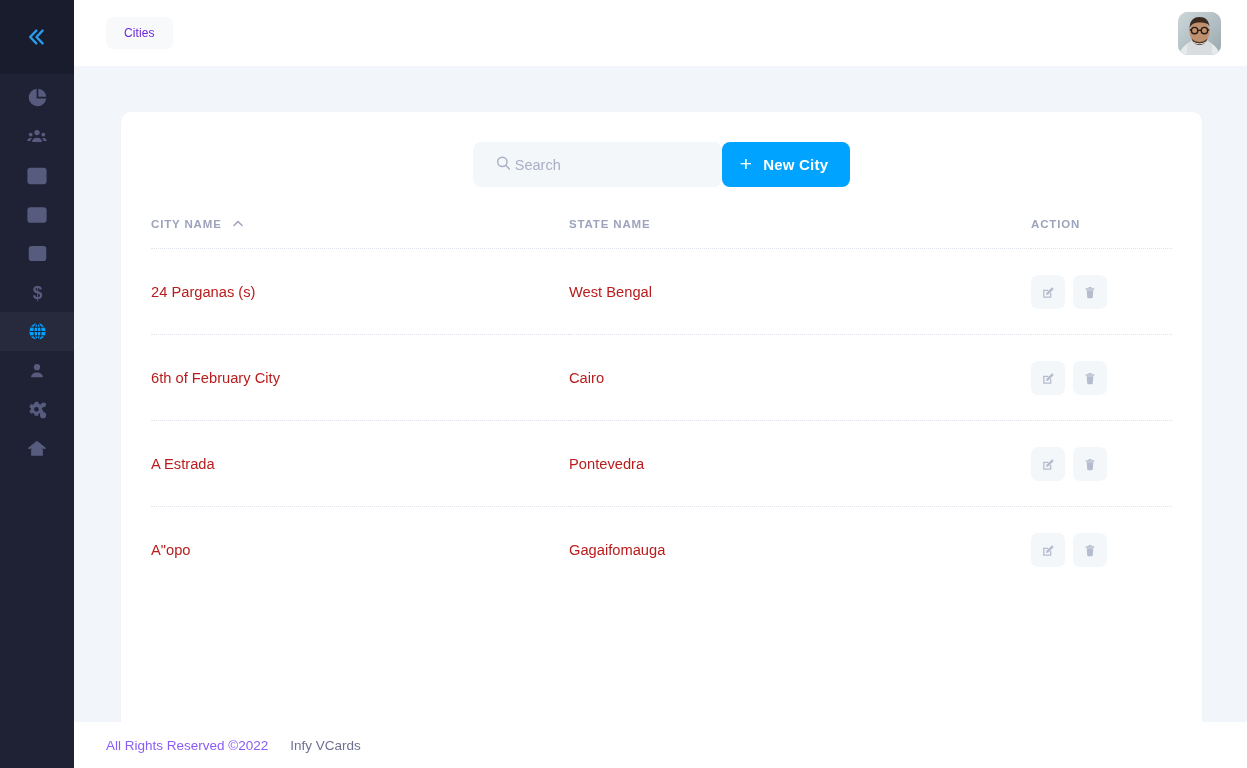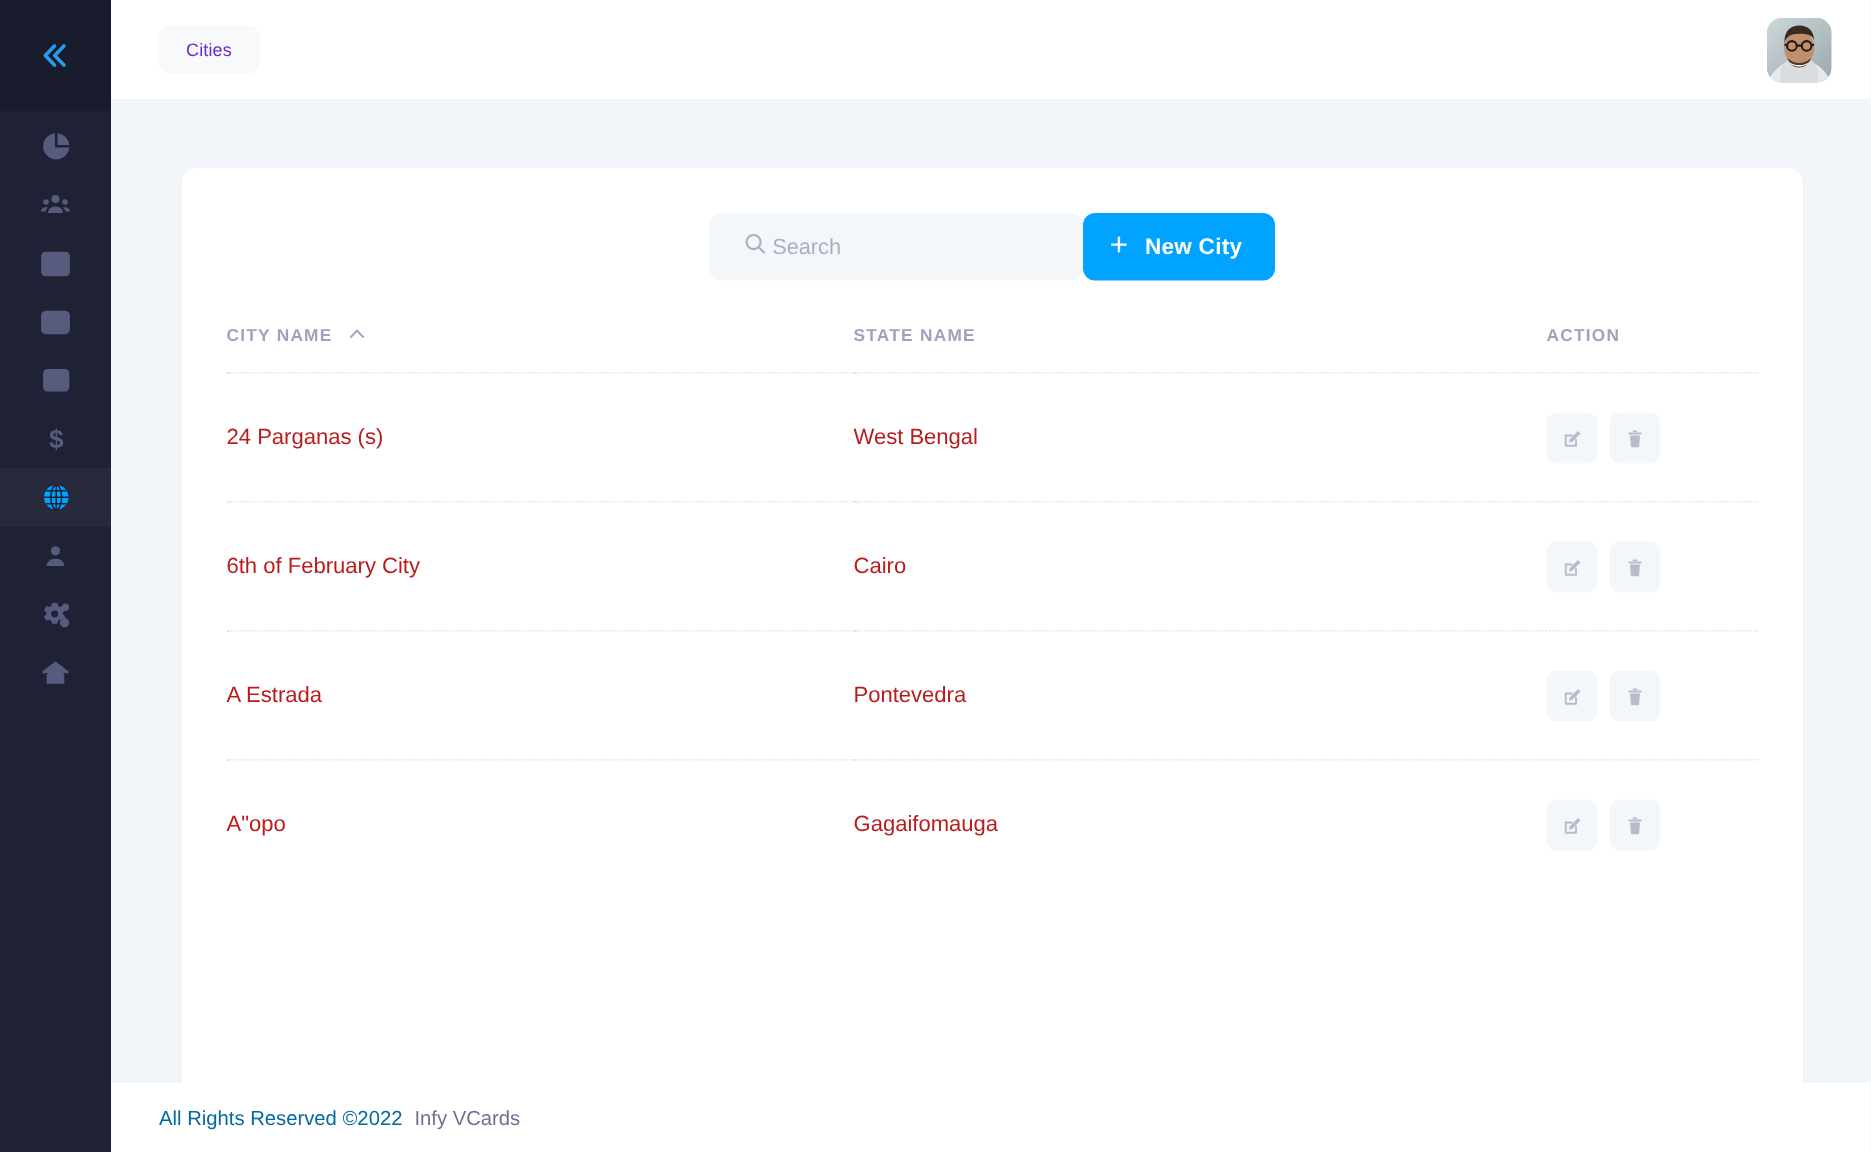--- a/index.html
+++ b/index.html
@@ -183,22 +183,22 @@
   .footer {
     position: absolute;
     left: 0; right: 0; bottom: 0;
     height: 46px;
     background: #ffffff;
     display: flex; align-items: center;
     padding-left: 32px;
     font-size: 13.5px;
     z-index: 3;
   }
-  .footer .f1 { color: #0369a1; }
-  .footer .f2 { color: #6e7191; margin-left: 8px; }
+  .footer .f1 { color: #8b5cf6; }
+  .footer .f2 { color: #6e7191; margin-left: 22px; }
 </style>
 </head>
 <body>
 
 <div class="app">
 
   <aside class="sidebar">
     <div class="sidebar-top">
       <div class="collapse-btn">
         <span>

